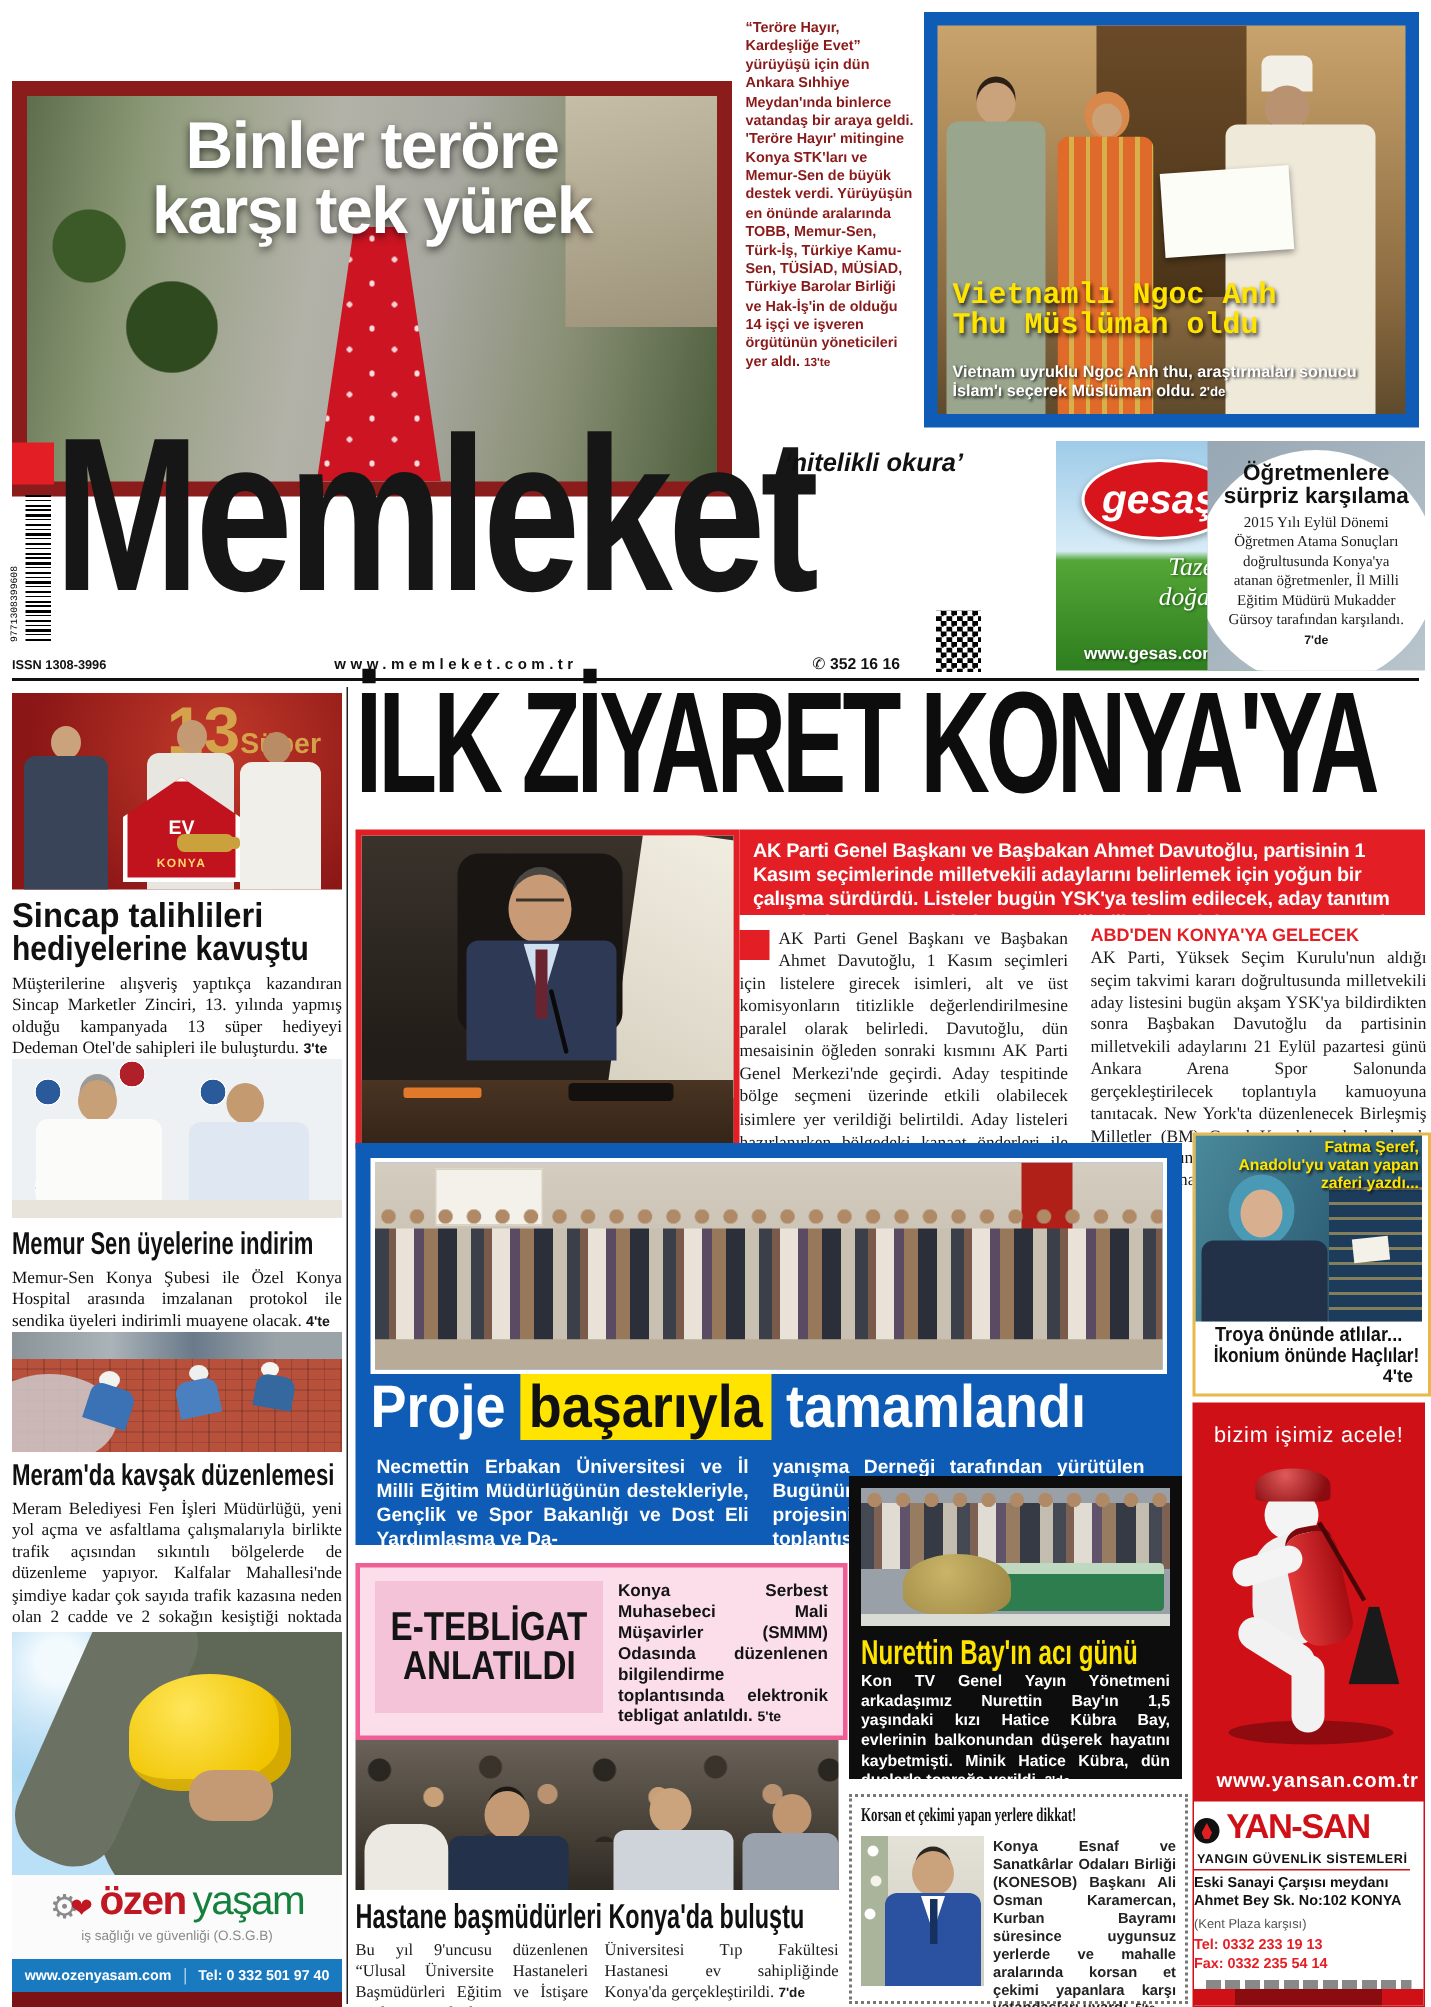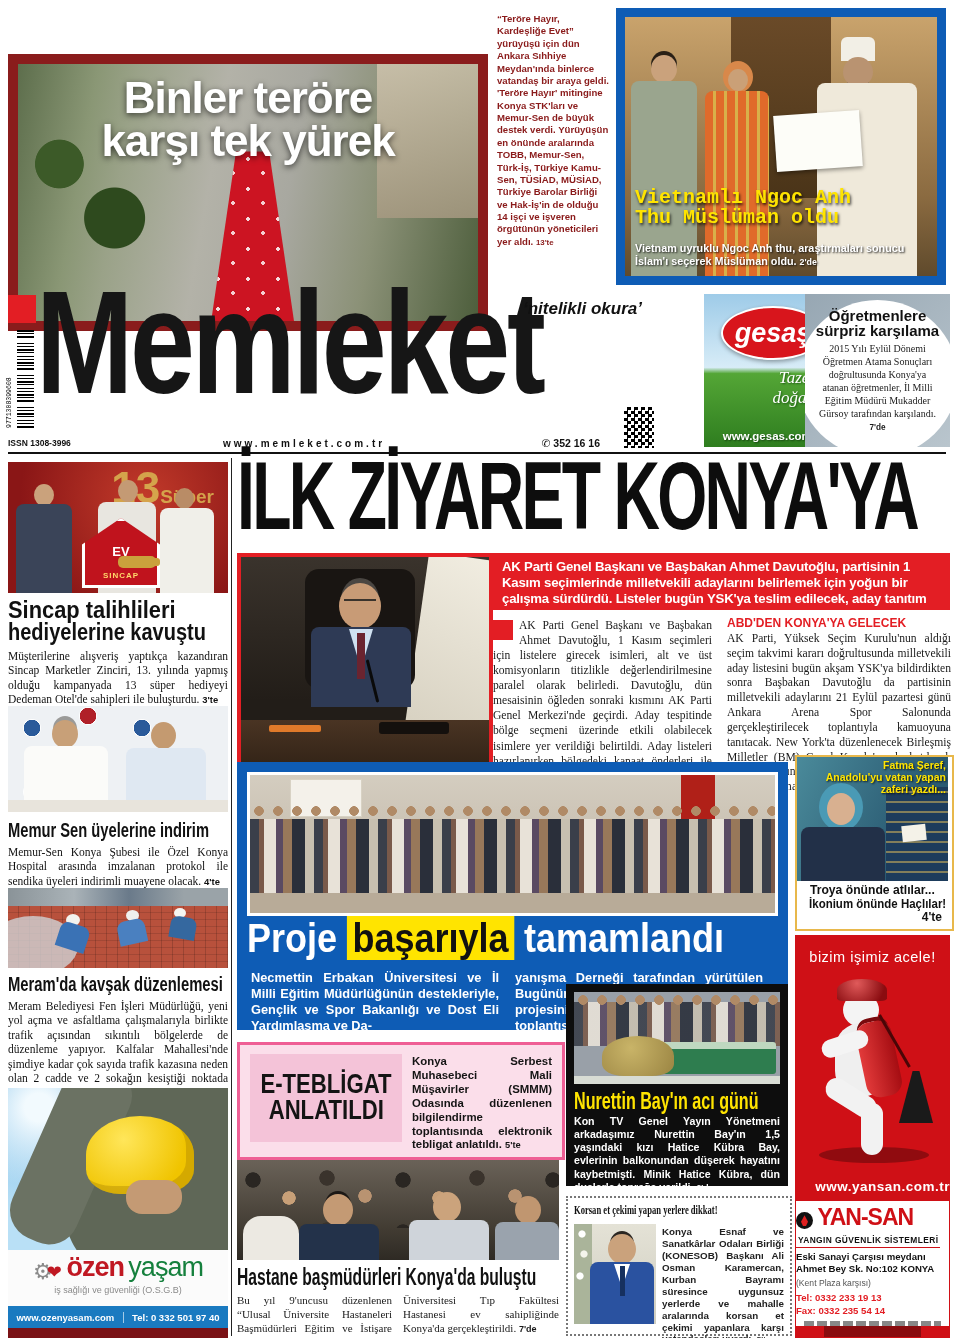--- a/index.html
+++ b/index.html
@@ -128,21 +128,21 @@
       <span>13</span><span style="font-size:19px;">Süper</span>
     </div>
     <div class="head" style="left:26px;top:22px;width:20px;height:22px;background:#caa27c;"></div>
     <div class="torso" style="left:8px;top:42px;width:56px;height:90px;background:#3a4458;"></div>
     <div class="head" style="left:110px;top:18px;width:20px;height:22px;background:#c49a74;"></div>
     <div class="torso" style="left:90px;top:40px;width:58px;height:92px;background:#e8e6e0;"></div>
     <div class="head" style="right:34px;top:26px;width:19px;height:21px;background:#b98c66;"></div>
     <div class="torso" style="right:14px;top:46px;width:54px;height:86px;background:#f0efe9;"></div>
     <div class="abs" style="left:74px;top:56px;width:78px;height:70px;background:#c0131d;clip-path:polygon(50% 0,100% 38%,100% 100%,0 100%,0 38%);box-shadow:inset 0 0 0 3px #fff;">
       <div class="abs cond" style="left:0;right:0;top:26px;text-align:center;color:#fff;font-size:13px;">EV</div>
-      <div class="abs cond" style="left:0;right:0;bottom:8px;text-align:center;color:#ffd86a;font-size:8px;letter-spacing:1px;">SINCAP</div>
+      <div class="abs cond" style="left:0;right:0;bottom:8px;text-align:center;color:#ffd86a;font-size:8px;letter-spacing:1px;">KONYA</div>
     </div>
     <div class="abs" style="left:118px;top:96px;width:34px;height:8px;background:#caa13c;border-radius:3px;box-shadow:-6px 0 0 2px #caa13c;"></div>
   </div>
   <div class="abs cond" style="left:8px;top:600px;width:220px;font-size:23px;line-height:.95;color:#111;">
     <div><span class="sq" style="transform:scaleX(.95);">Sincap talihlileri</span></div>
     <div><span class="sq" style="transform:scaleX(.87);">hediyelerine kavuştu</span></div>
   </div>
   <div class="abs serif just" style="left:8px;top:649px;width:220px;font-size:11.5px;line-height:1.26;color:#111;">
     <span>Müşterilerine alışveriş yaptıkça kazandıran Sincap Marketler Zinciri, 13. yılında yapmış olduğu kampanyada 13 süper hediyeyi Dedeman Otel'de sahipleri ile buluşturdu.</span>
     <span class="pgref" style="font-family:'Liberation Sans',sans-serif;">3'te</span>
@@ -359,21 +359,21 @@
       <div class="head" style="left:48px;top:18px;width:36px;height:34px;background:#f4f4f4;"></div>
       <div class="abs" style="left:42px;top:4px;width:50px;height:22px;background:radial-gradient(circle at 40% 20%,#e05a5a,#8a0c10 80%);border-radius:50% 50% 12% 12%;"></div>
       <div class="abs" style="left:40px;top:48px;width:52px;height:74px;background:#efefef;border-radius:26px;"></div>
       <div class="abs" style="left:28px;top:112px;width:56px;height:22px;background:#f2f2f2;border-radius:12px;transform:rotate(32deg);"></div>
       <div class="abs" style="left:66px;top:128px;width:22px;height:52px;background:#f2f2f2;border-radius:12px;"></div>
       <div class="abs" style="left:66px;top:46px;width:36px;height:76px;background:linear-gradient(90deg,#e23a3a,#a50d12);border-radius:14px;transform:rotate(-12deg);box-shadow:0 -6px 0 -2px #7a0a0d;"></div>
       <div class="abs" style="left:98px;top:36px;width:3px;height:60px;background:#4a0607;transform:rotate(-30deg);"></div>
       <div class="abs" style="left:104px;top:96px;width:34px;height:52px;background:#1a1a1a;clip-path:polygon(40% 0,60% 0,100% 100%,0 100%);"></div>
       <div class="abs" style="left:26px;top:60px;width:48px;height:18px;background:#f4f4f4;border-radius:10px;transform:rotate(-18deg);"></div>
     </div>
-    <div style="position:absolute;left:16px;right:0;bottom:6px;text-align:right;color:#fff;font-weight:800;font-size:13.5px;letter-spacing:.5px;">www.yansan.com.tr</div>
+    <div style="position:absolute;left:16px;right:0;bottom:6px;text-align:left;color:#fff;font-weight:800;font-size:13.5px;letter-spacing:.5px;">www.yansan.com.tr</div>
   </div>
   <div class="abs" style="left:795px;top:1200px;width:155px;height:138px;background:#fff;border:1px solid #cf1016;box-sizing:border-box;">
     <div style="margin-top:5px;line-height:1;">
       <span style="display:inline-block;width:17px;height:17px;background:#111;border-radius:50%;vertical-align:middle;position:relative;">
         <span style="position:absolute;left:5px;top:3px;width:7px;height:11px;background:#e02020;clip-path:polygon(50% 0,100% 60%,70% 100%,30% 100%,0 60%);"></span>
       </span>
       <span class="cond" style="font-size:23px;color:#cf1016;letter-spacing:-1px;">YAN-SAN</span>
     </div>
     <div style="font-weight:700;font-size:8.4px;color:#111;letter-spacing:.4px;border-bottom:1px solid #cf1016;display:inline-block;padding:1px 2px 2px;">YANGIN GÜVENLİK SİSTEMLERİ</div>
     <div style="margin-top:3px;font-weight:800;font-size:9.6px;color:#111;line-height:1.25;">

